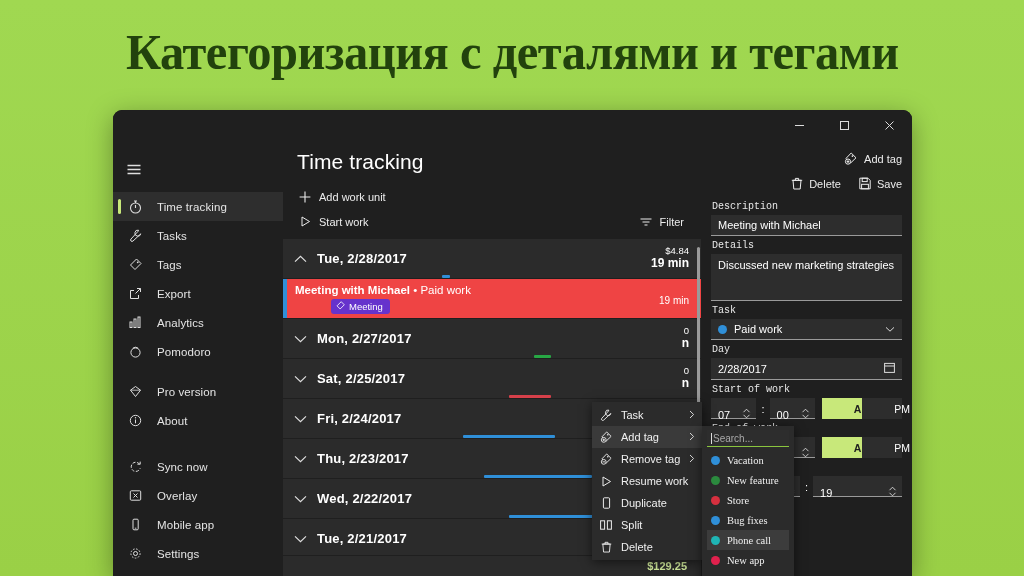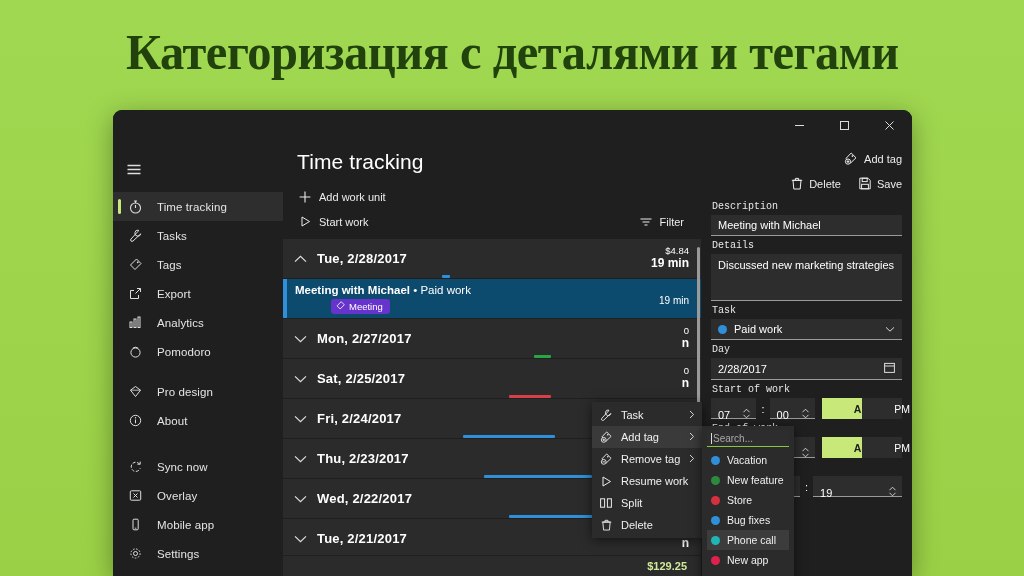--- a/index.html
+++ b/index.html
@@ -257,21 +257,21 @@
     border-bottom: 1.5px solid #8ac53e;
     display: flex; align-items: center; padding: 0 4px;
     color: #a9a9a9; font-size: 10px; margin-bottom: 3px;
   }
   .caret {
     display:inline-block; width:1px; height:11px; background:#dcdcdc;
     margin-right: 1px;
   }
   .tag-item {
     height: 20px; display: flex; align-items: center;
-    gap: 7px; padding: 0 4px; color: #f0f0f0; font-size: 10.5px;
+    gap: 7px; padding: 0 4px; color: #f0f0f0; font-size: 10.5px; font-family: Liberation Serif, serif;
   }
   .tag-item.hover { background: #3c3c3c; }
   .tag-dot { width: 9px; height: 9px; border-radius: 50%; flex: 0 0 9px; }
 </style>
 </head>
 <body>
 
 <div id="root">
 
   <div class="banner">
@@ -385,21 +385,21 @@
 
           <div class="nav-sep"></div>
 
           <div class="nav-item">
             <span class="ni-ic">
               <svg width="13" height="13" viewBox="0 0 13 13">
                   <path d="M6.5 1.5 L11.5 5.2 L6.5 11.5 L1.5 5.2 Z" fill="none" stroke="#dedede" stroke-width="1"></path>
                   <line x1="1.5" y1="5.2" x2="11.5" y2="5.2" stroke="#dedede" stroke-width="0.8"></line>
                 </svg>
             </span>
-            <span class="ni-label">Pro design</span>
+            <span class="ni-label">Pro version</span>
           </div>
 
           <div class="nav-item">
             <span class="ni-ic">
               <svg width="13" height="13" viewBox="0 0 13 13">
                   <circle cx="6.5" cy="6.5" r="5.2" fill="none" stroke="#dedede" stroke-width="1"></circle>
                   <line x1="6.5" y1="5.5" x2="6.5" y2="9.3" stroke="#dedede" stroke-width="1"></line>
                   <circle cx="6.5" cy="3.8" r="0.7" fill="#dedede"></circle>
                 </svg>
             </span>
@@ -497,21 +497,21 @@
                 </span>
                 <span class="day-label">Tue, 2/28/2017</span>
                 <span class="day-right">
                   <div class="day-money">$4.84</div>
                   <div class="day-mins">19 min</div>
                 </span>
                 <span class="timeline">
                   <span class="seg" style="left:38%;width:2%;background:#2f8fd8"></span>
                 </span>
               </div>
-              <div class="work-row" style="background: #0c4a6e;">
+              <div class="work-row" style="background: #ef4444;">
                 <span class="work-main">
                   <span class="work-title">Meeting with Michael <span class="sep">•</span> <span class="task">Paid work</span></span>
                   <span class="tag-chip" style="background:#6633cc">
                     <span><svg width="9" height="9" viewBox="0 0 13 13">
                         <path d="M7.5 1 L12 5.5 L6 11.5 L1.5 7 Z" fill="none" stroke="#fff" stroke-width="1.2"></path>
                       </svg></span>
                     <span>Meeting</span>
                   </span>
                 </span>
                 <span class="work-min">19 min</span>
@@ -819,20 +819,28 @@
         <div class="ctx-item">
           <span class="ci">
             <svg width="11" height="11" viewBox="0 0 11 11">
               <path d="M2 1 L9.5 5.5 L2 10 Z" fill="none" stroke="#ececec" stroke-width="1"></path>
             </svg>
           </span>
           <span>Resume work</span>
         </div>
         <div class="ctx-item">
           <span class="ci">
+            <svg width="11" height="12" viewBox="0 0 11 12">
+              <rect x="2.4" y="0.8" width="6.2" height="10.4" rx="1" fill="none" stroke="#ececec" stroke-width="1"></rect>
+            </svg>
+          </span>
+          <span>Duplicate</span>
+        </div>
+        <div class="ctx-item">
+          <span class="ci">
             <svg width="12" height="12" viewBox="0 0 12 12">
               <rect x="0.6" y="1.8" width="4" height="8.4" fill="none" stroke="#ececec" stroke-width="1"></rect>
               <rect x="7.4" y="1.8" width="4" height="8.4" fill="none" stroke="#ececec" stroke-width="1"></rect>
             </svg>
           </span>
           <span>Split</span>
         </div>
         <div class="ctx-item">
           <span class="ci">
             <svg width="11" height="12" viewBox="0 0 12 13">

